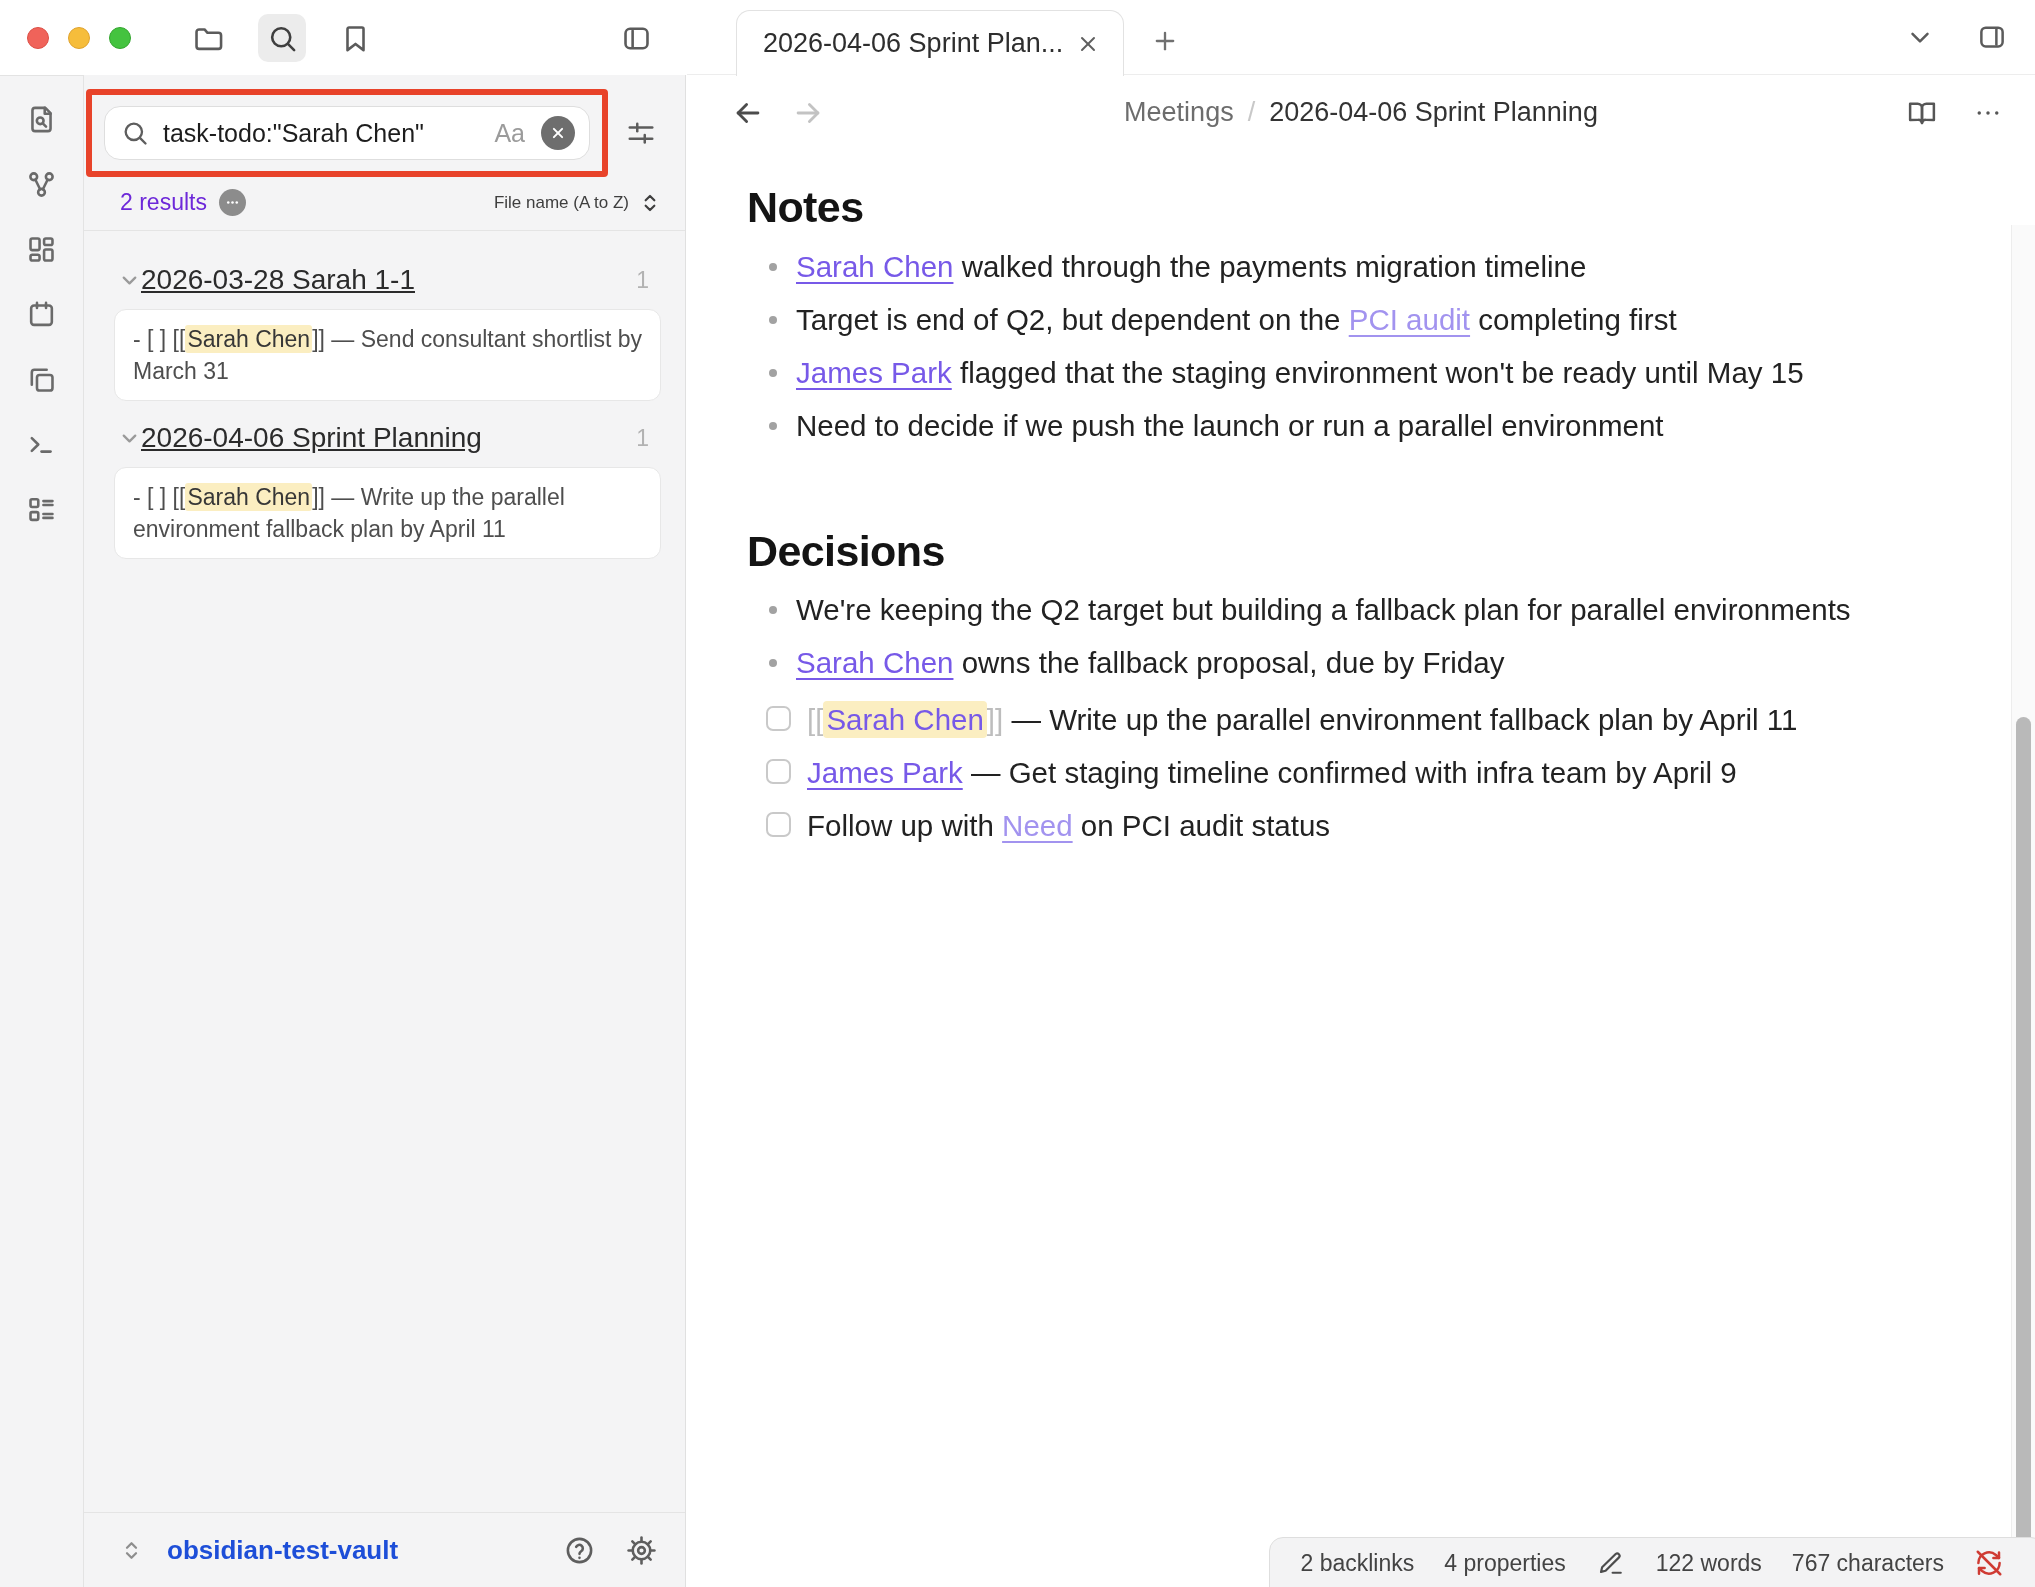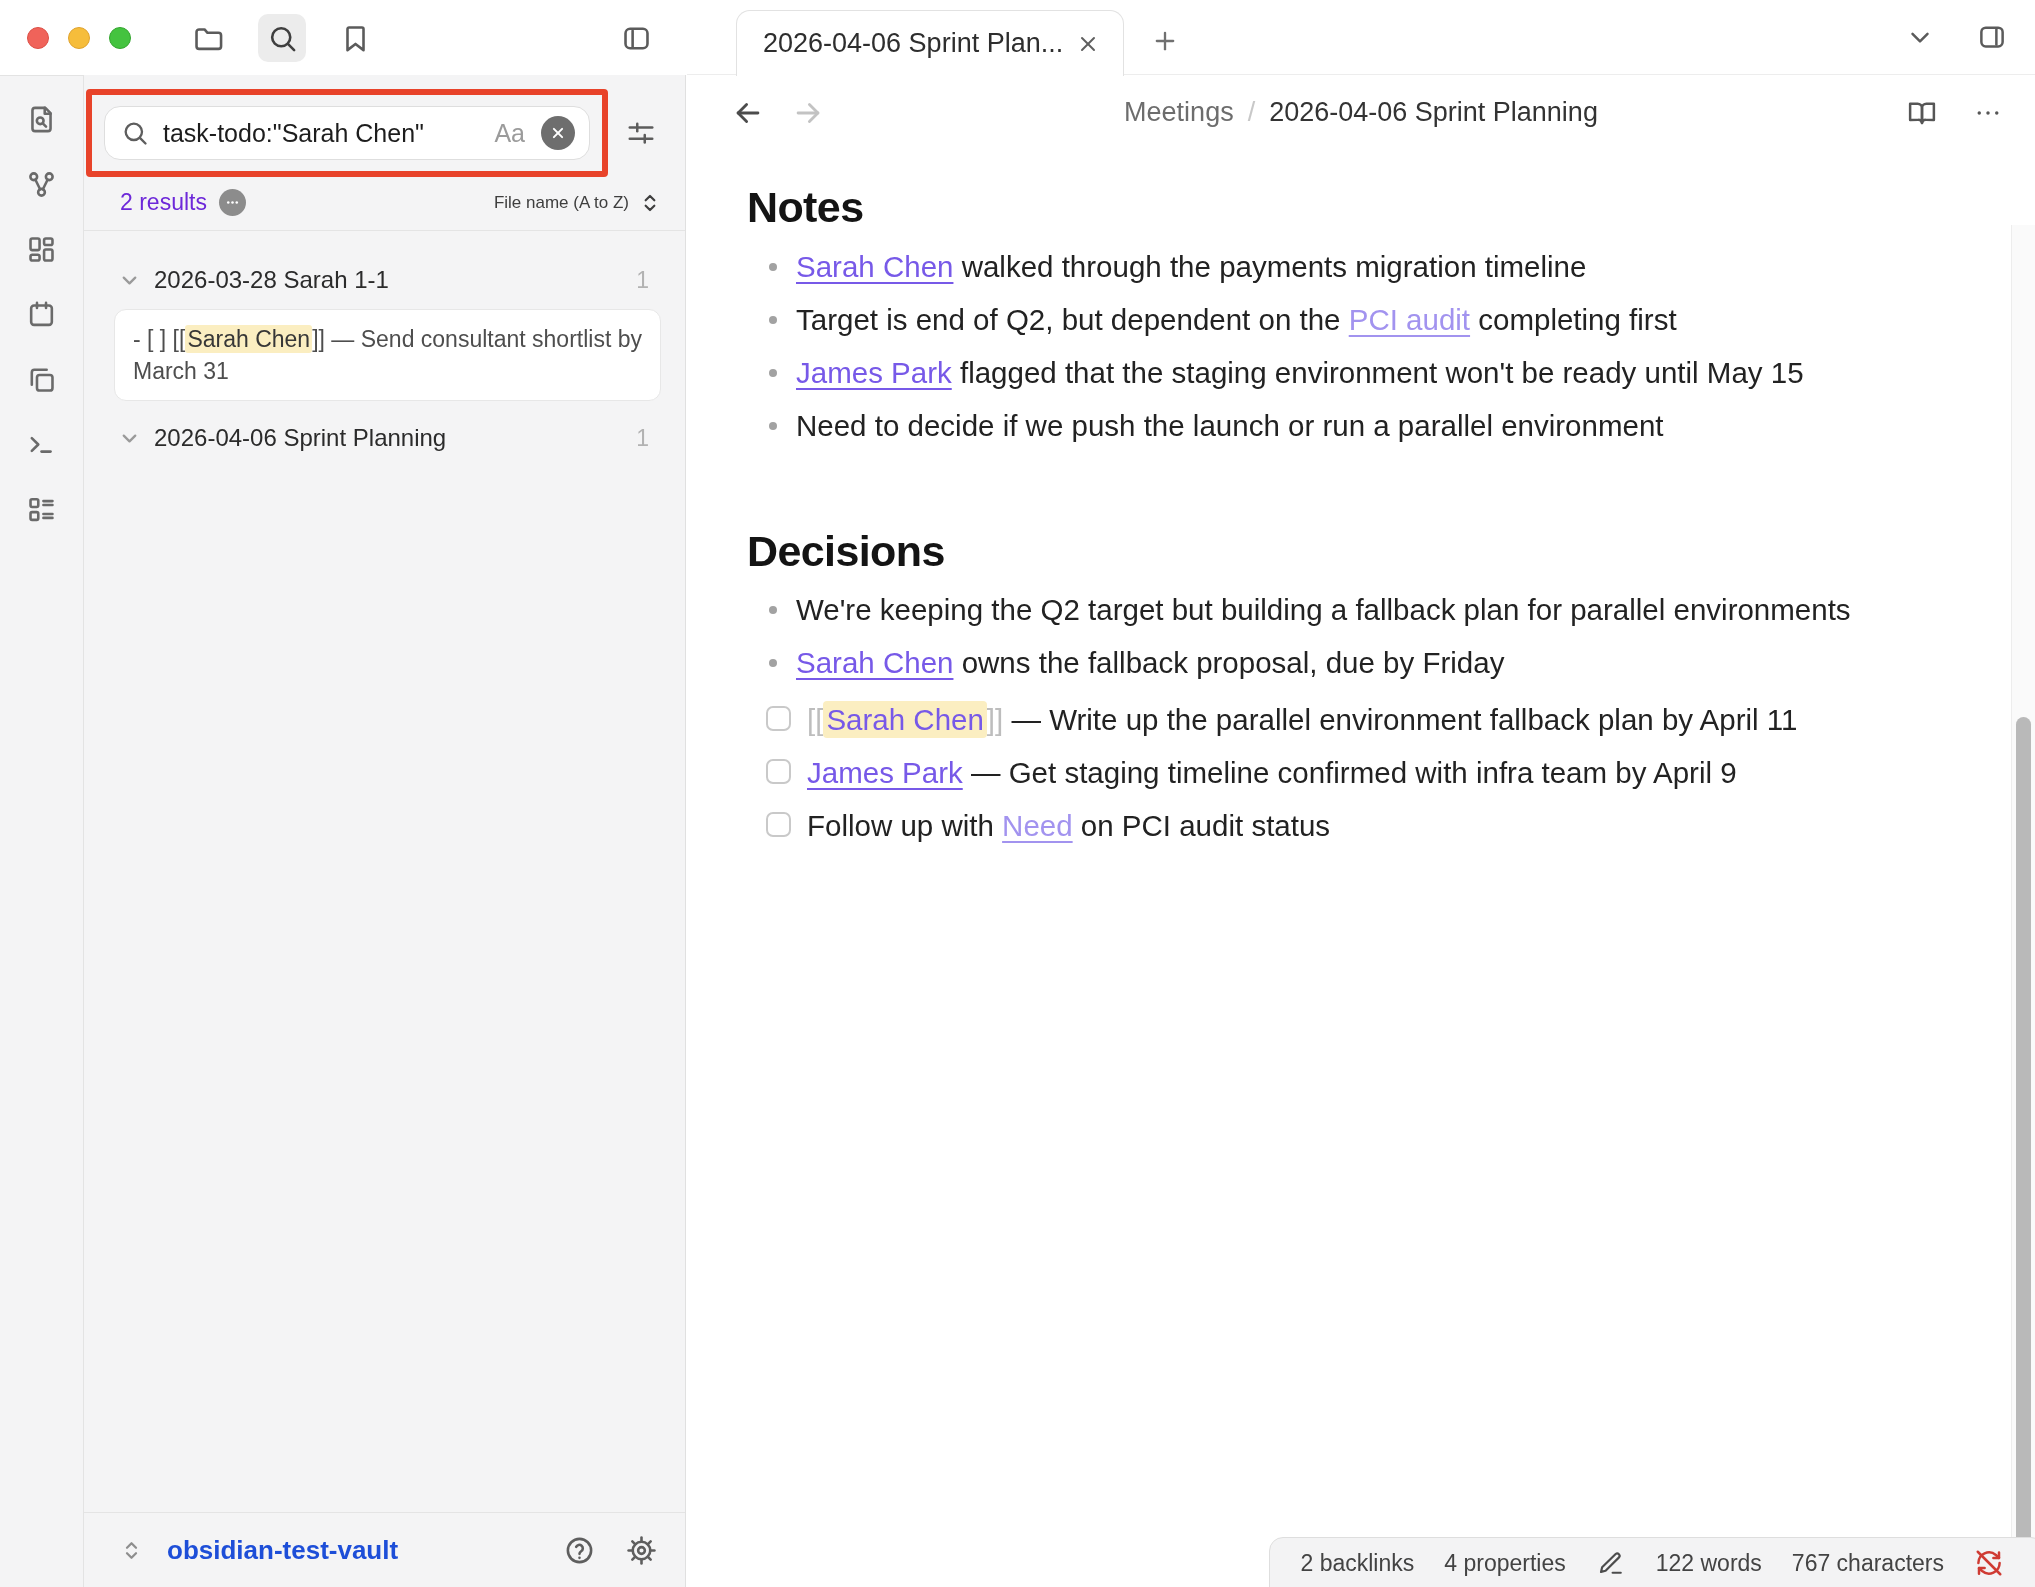--- a/index.html
+++ b/index.html
@@ -63,21 +63,21 @@
   .results-info circle{fill:#fff;stroke:none;}
   .spacer{flex:1;}
   .sort-label{font-size:17px;color:#3e3e3e;}
   .sort-chev{width:26px;height:26px;color:#3e3e3e;margin-left:8px;}
   .divider{border-top:1px solid #e4e4e4;margin-top:14px;}
 
   .search-results{padding:12px 24px 0 30px;}
   .group-header{display:flex;align-items:center;height:46px;margin-top:14px;padding:0 4px;}
   .g-chev{width:23px;height:23px;color:#9a9a9a;flex:none;}
   .g-chev svg{width:23px;height:23px;stroke-width:2.4;}
-  .g-title{font-size:24px;color:#2b2b2b;font-weight:500;margin-left:13px;flex:1;}
+  .g-title{font-size:28px;color:#2b2b2b;font-weight:500;flex:1;text-decoration:underline;}
   .g-count{font-size:23px;color:#b2b2b2;margin-right:8px;}
   .result-card{background:#fff;border:1px solid #e7e7e7;border-radius:12px;padding:13px 18px;margin-top:6px;
                font-size:23px;line-height:32px;color:#4e4e4e;}
   .result-card .hld{background:var(--hl);color:#373737;border-radius:3px;padding:1px 2px;}
 
   .vaultbar{position:absolute;left:0;right:0;bottom:0;height:75px;border-top:1px solid #e4e4e4;
             display:flex;align-items:center;padding:0 26px 0 34px;}
   .v-chev{width:27px;height:27px;color:#8e8e8e;flex:none;}
   .vault-name{font-size:26px;font-weight:700;color:#1d4ed8;margin-left:22px;}
   .v-ic{width:36px;height:36px;color:#5e5e5e;display:flex;align-items:center;justify-content:center;}
@@ -312,20 +312,21 @@
           <div class="result-card"><span class="seg">- [ ] [[</span><span class="seg hld">Sarah Chen</span><span class="seg">]] — Send consultant shortlist by March 31</span></div>
         </div>
         <div class="result-group">
           <div class="group-header">
             <span class="g-chev"><svg viewBox="0 0 24 24">
                 <polyline points="6 9 12 15 18 9"></polyline>
               </svg></span>
             <span class="g-title">2026-04-06 Sprint Planning</span>
             <span class="g-count">1</span>
           </div>
+          <div class="result-card"><span class="seg">- [ ] [[</span><span class="seg hld">Sarah Chen</span><span class="seg">]] — Write up the parallel environment fallback plan by April 11</span></div>
         </div>
       </div>
 
     <div class="vaultbar">
       <svg class="v-chev" viewBox="0 0 24 24">
           <polyline points="8 9.5 12 5.5 16 9.5"></polyline>
           <polyline points="8 14.5 12 18.5 16 14.5"></polyline>
         </svg>
       <span class="vault-name">obsidian-test-vault</span>
       <span class="v-ic v-help">

